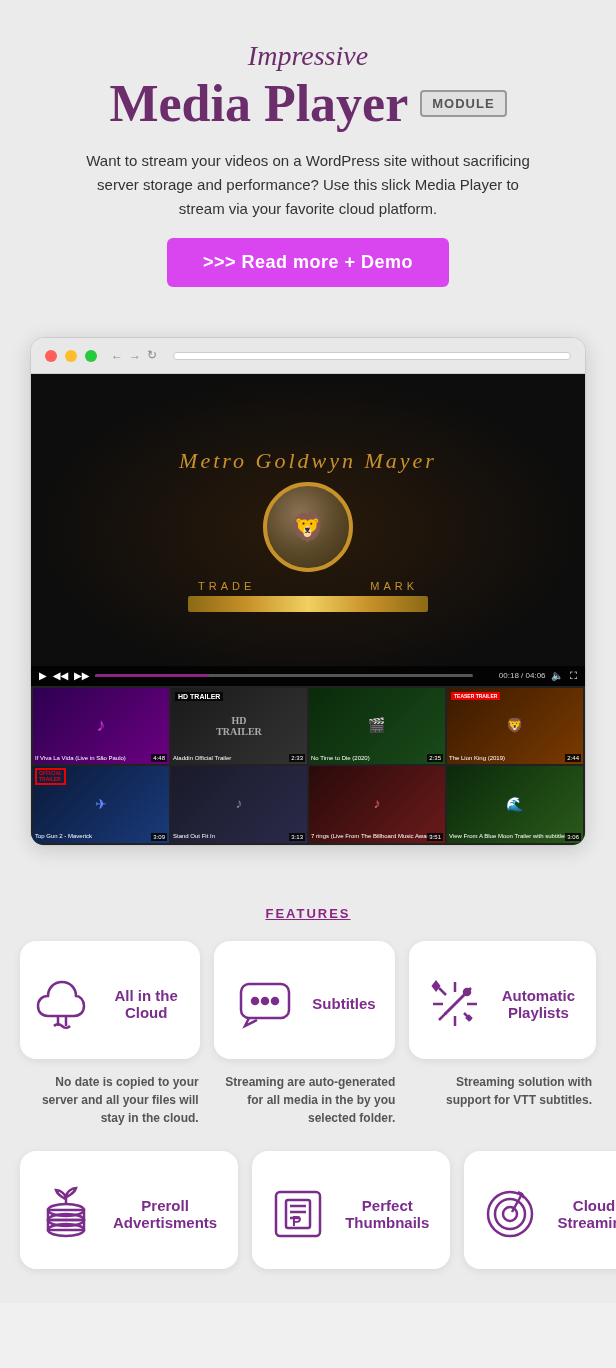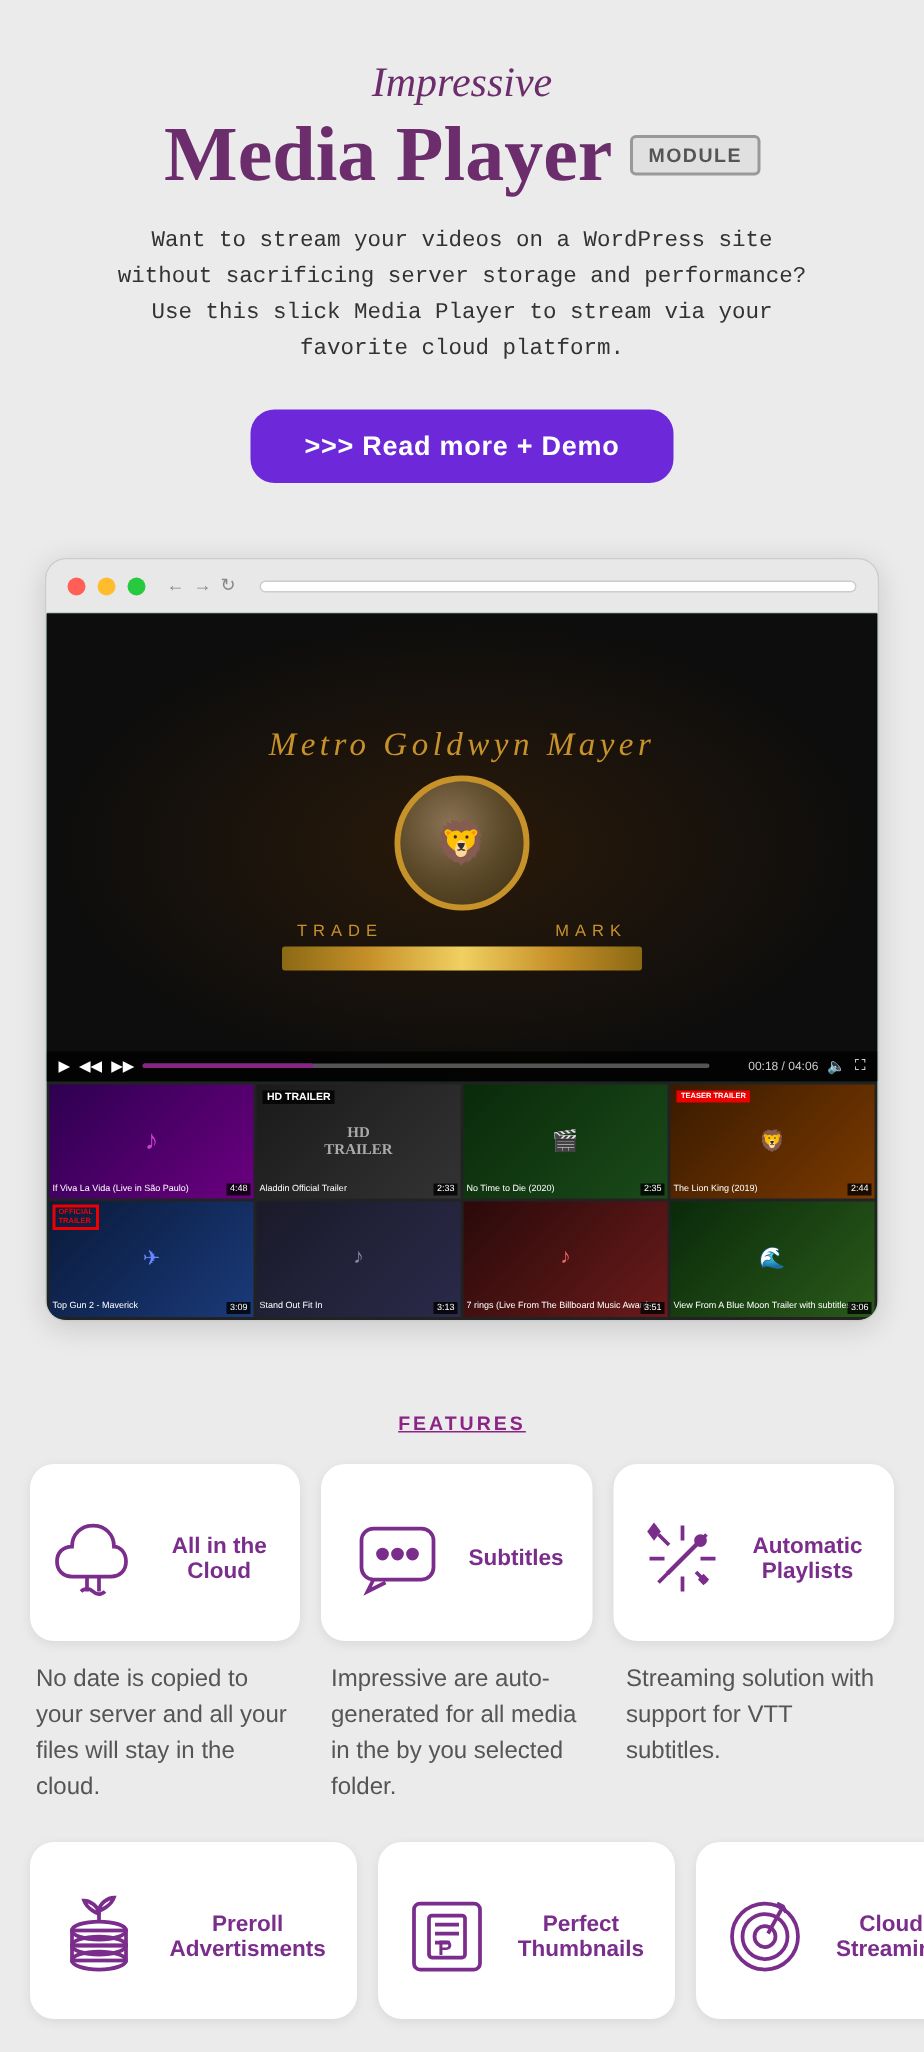--- a/index.html
+++ b/index.html
@@ -53,33 +53,33 @@
       font-family: Arial, sans-serif;
       letter-spacing: 1px;
       white-space: nowrap;
     }
 
     .hero-desc {
       font-size: 15px;
       color: #333;
       line-height: 1.6;
       max-width: 460px;
-      margin: 0 auto 28px;
-      font-family: Liberation Mono, monospace;
+      margin: 0 auto 17px;
+      font-family: Liberation Sans, sans-serif;
       text-align: center;
     }
 
     .demo-btn {
       display: inline-block;
-      background: #6d28d9;
+      background: #d946ef;
       color: #fff;
       font-size: 18px;
       font-weight: bold;
       padding: 14px 36px;
-      border-radius: 16px;
+      border-radius: 6px;
       border: none;
       cursor: pointer;
       font-family: Arial, sans-serif;
       letter-spacing: 0.5px;
       text-decoration: none;
     }
 
     
     .browser-wrap {
       padding: 20px 30px 30px;
@@ -410,26 +410,27 @@
     }
 
     .features-desc-grid {
       display: grid;
       grid-template-columns: repeat(3, 1fr);
       gap: 14px;
       margin-bottom: 24px;
     }
 
     .feature-desc {
-      font-size: 16px;
+      font-size: 12px;
       color: #555;
-      text-align: left;
+      text-align: right;
       line-height: 1.5;
       font-family: Arial, sans-serif;
       padding: 0 4px;
+      font-weight: bold;
     }
   </style>
 </head>
 <body>
 
 <div class="page-wrapper">
 
   <div class="hero">
     <div class="hero-impressive">Impressive</div>
     <div class="hero-title">
@@ -602,21 +603,21 @@
             <path d="M42 44 L44 42 L46 44 L44 46 Z" fill="#7b2d8b" stroke="#7b2d8b"></path>
           </svg>
         </div>
         <div class="feature-name">Automatic Playlists</div>
       </div>
 
     </div>
 
     <div class="features-desc-grid">
       <p class="feature-desc">No date is copied to your server and all your files will stay in the cloud.</p>
-      <p class="feature-desc">Impressive are auto-generated for all media in the by you selected folder.</p>
+      <p class="feature-desc">Streaming are auto-generated for all media in the by you selected folder.</p>
       <p class="feature-desc">Streaming solution with support for VTT subtitles.</p>
     </div>
 
     <div class="features-grid">
 
       <div class="feature-card">
         <div class="feature-icon">
           <svg viewBox="0 0 60 60">
 
             <ellipse cx="30" cy="46" rx="18" ry="6"></ellipse>

